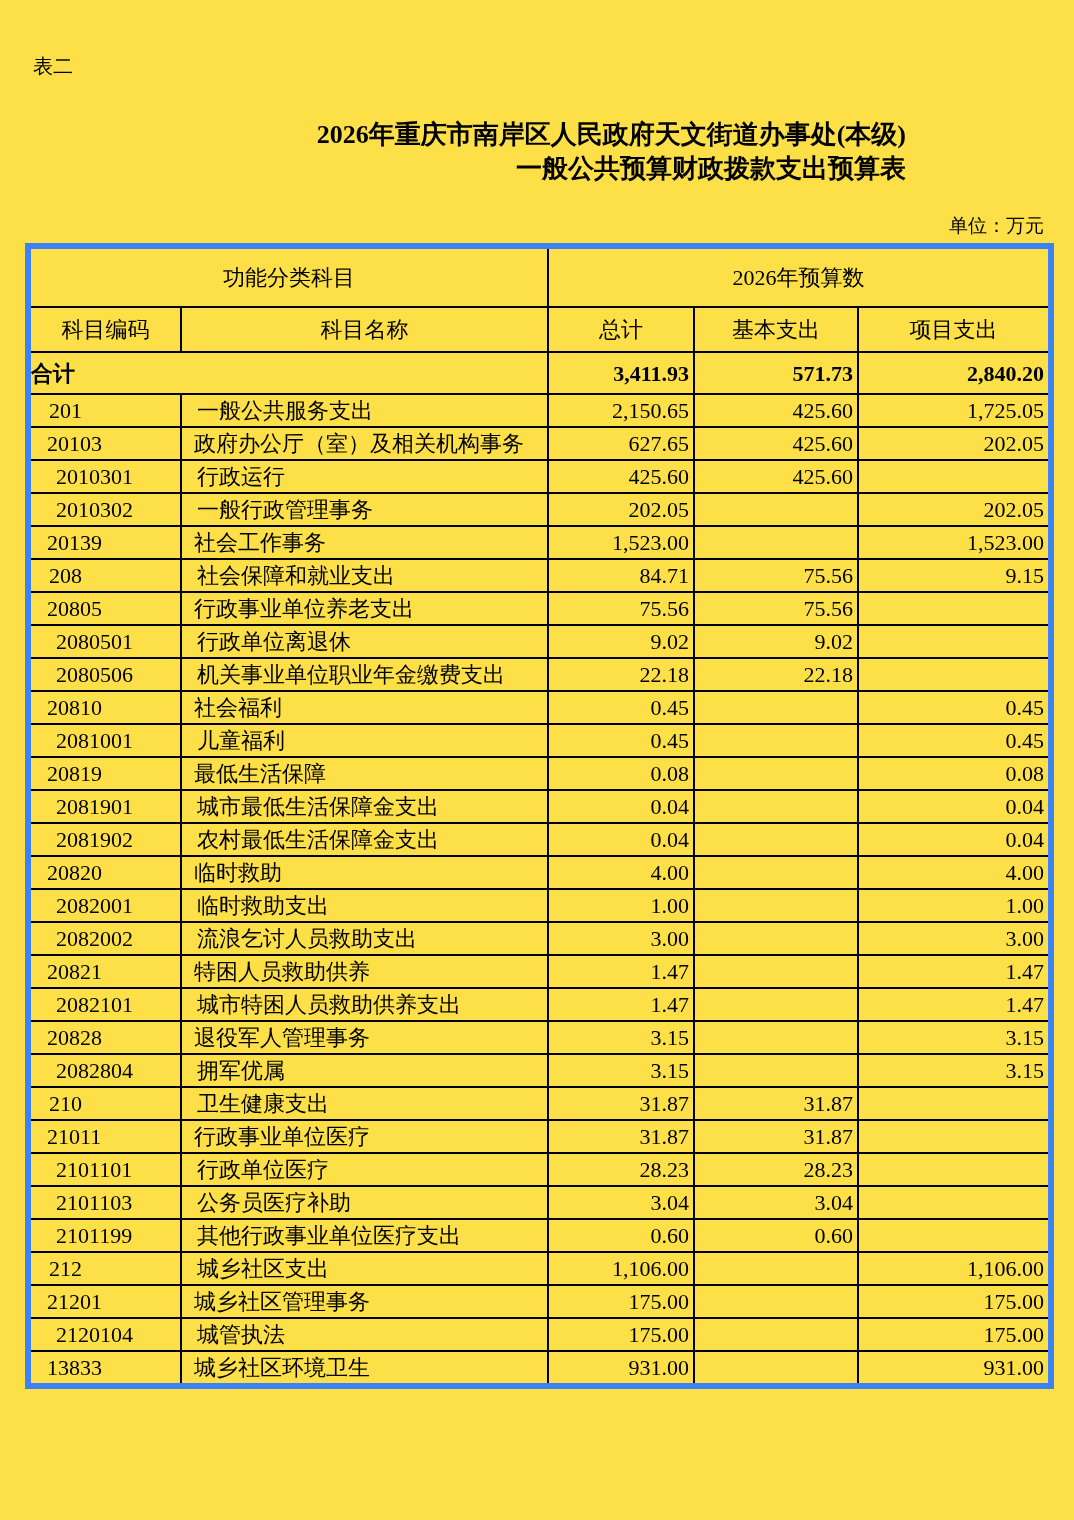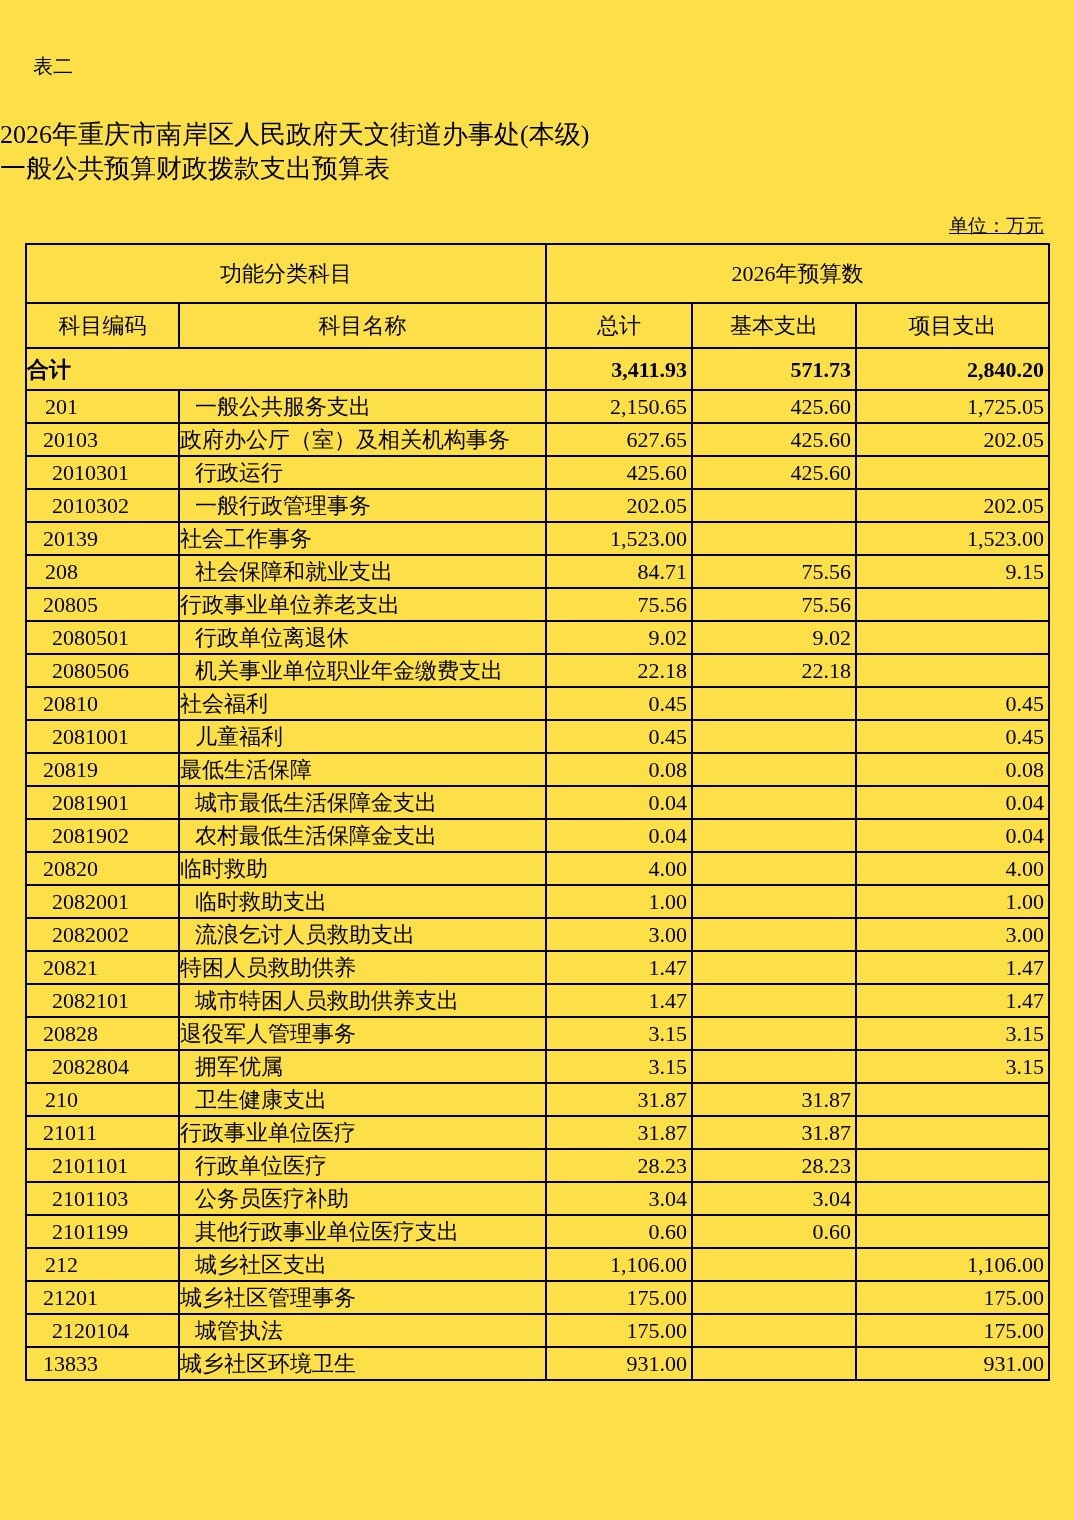--- a/index.html
+++ b/index.html
@@ -17,60 +17,59 @@
     position:absolute;
     left:33px;
     top:53px;
     font-size:20px;
   }
   .doc-title{
     position:absolute;
     left:0;
     top:118px;
     width:906px;
-    text-align:left;
-    font-weight:normal;
+    text-align:right;
+    font-weight:bold;
     font-size:26px;
     line-height:34px;
   }
   .unit-note{
     position:absolute;
     top:213px;
     right:30px;
     font-size:19px;
-    text-decoration:underline;
   }
   table.budget-table{
     position:absolute;
     left:25px;
     top:243px;
     width:1023px;
     border-collapse:collapse;
     table-layout:fixed;
     font-size:22px;
-    border:2px solid #3b82f6;
+    border:6px solid #3b82f6;
   }
   .budget-table td{
     border:2px solid #000;
     padding:0;
     vertical-align:middle;
     line-height:27px;
     overflow:hidden;
   }
   tr.h1 td{height:57px;text-align:center;}
   tr.h2 td{height:43px;text-align:center;}
   tr.total-row td{height:40px;font-weight:bold;}
   td.total-label{text-align:left;}
   tr.data-row td{height:31px;}
   td.num{text-align:right;padding-right:4px;}
   td.code{padding-left:18px;}
   td.name{padding-left:15px;padding-right:2px;}
   td.code.lvl1{padding-left:16px;}
   td.code.lvl2{padding-left:25px;border-radius:9px;}
-  td.name.lvl1{padding-left:0;}
+  td.name.lvl1{padding-left:12px;}
   td.name.lvl2{margin-left:28px;}
 </style>
 </head>
 <body>
 
 <div class="page">
   <div class="table-label">表二</div>
 
   <div class="doc-title">
     <div>2026年重庆市南岸区人民政府天文街道办事处(本级)</div>

